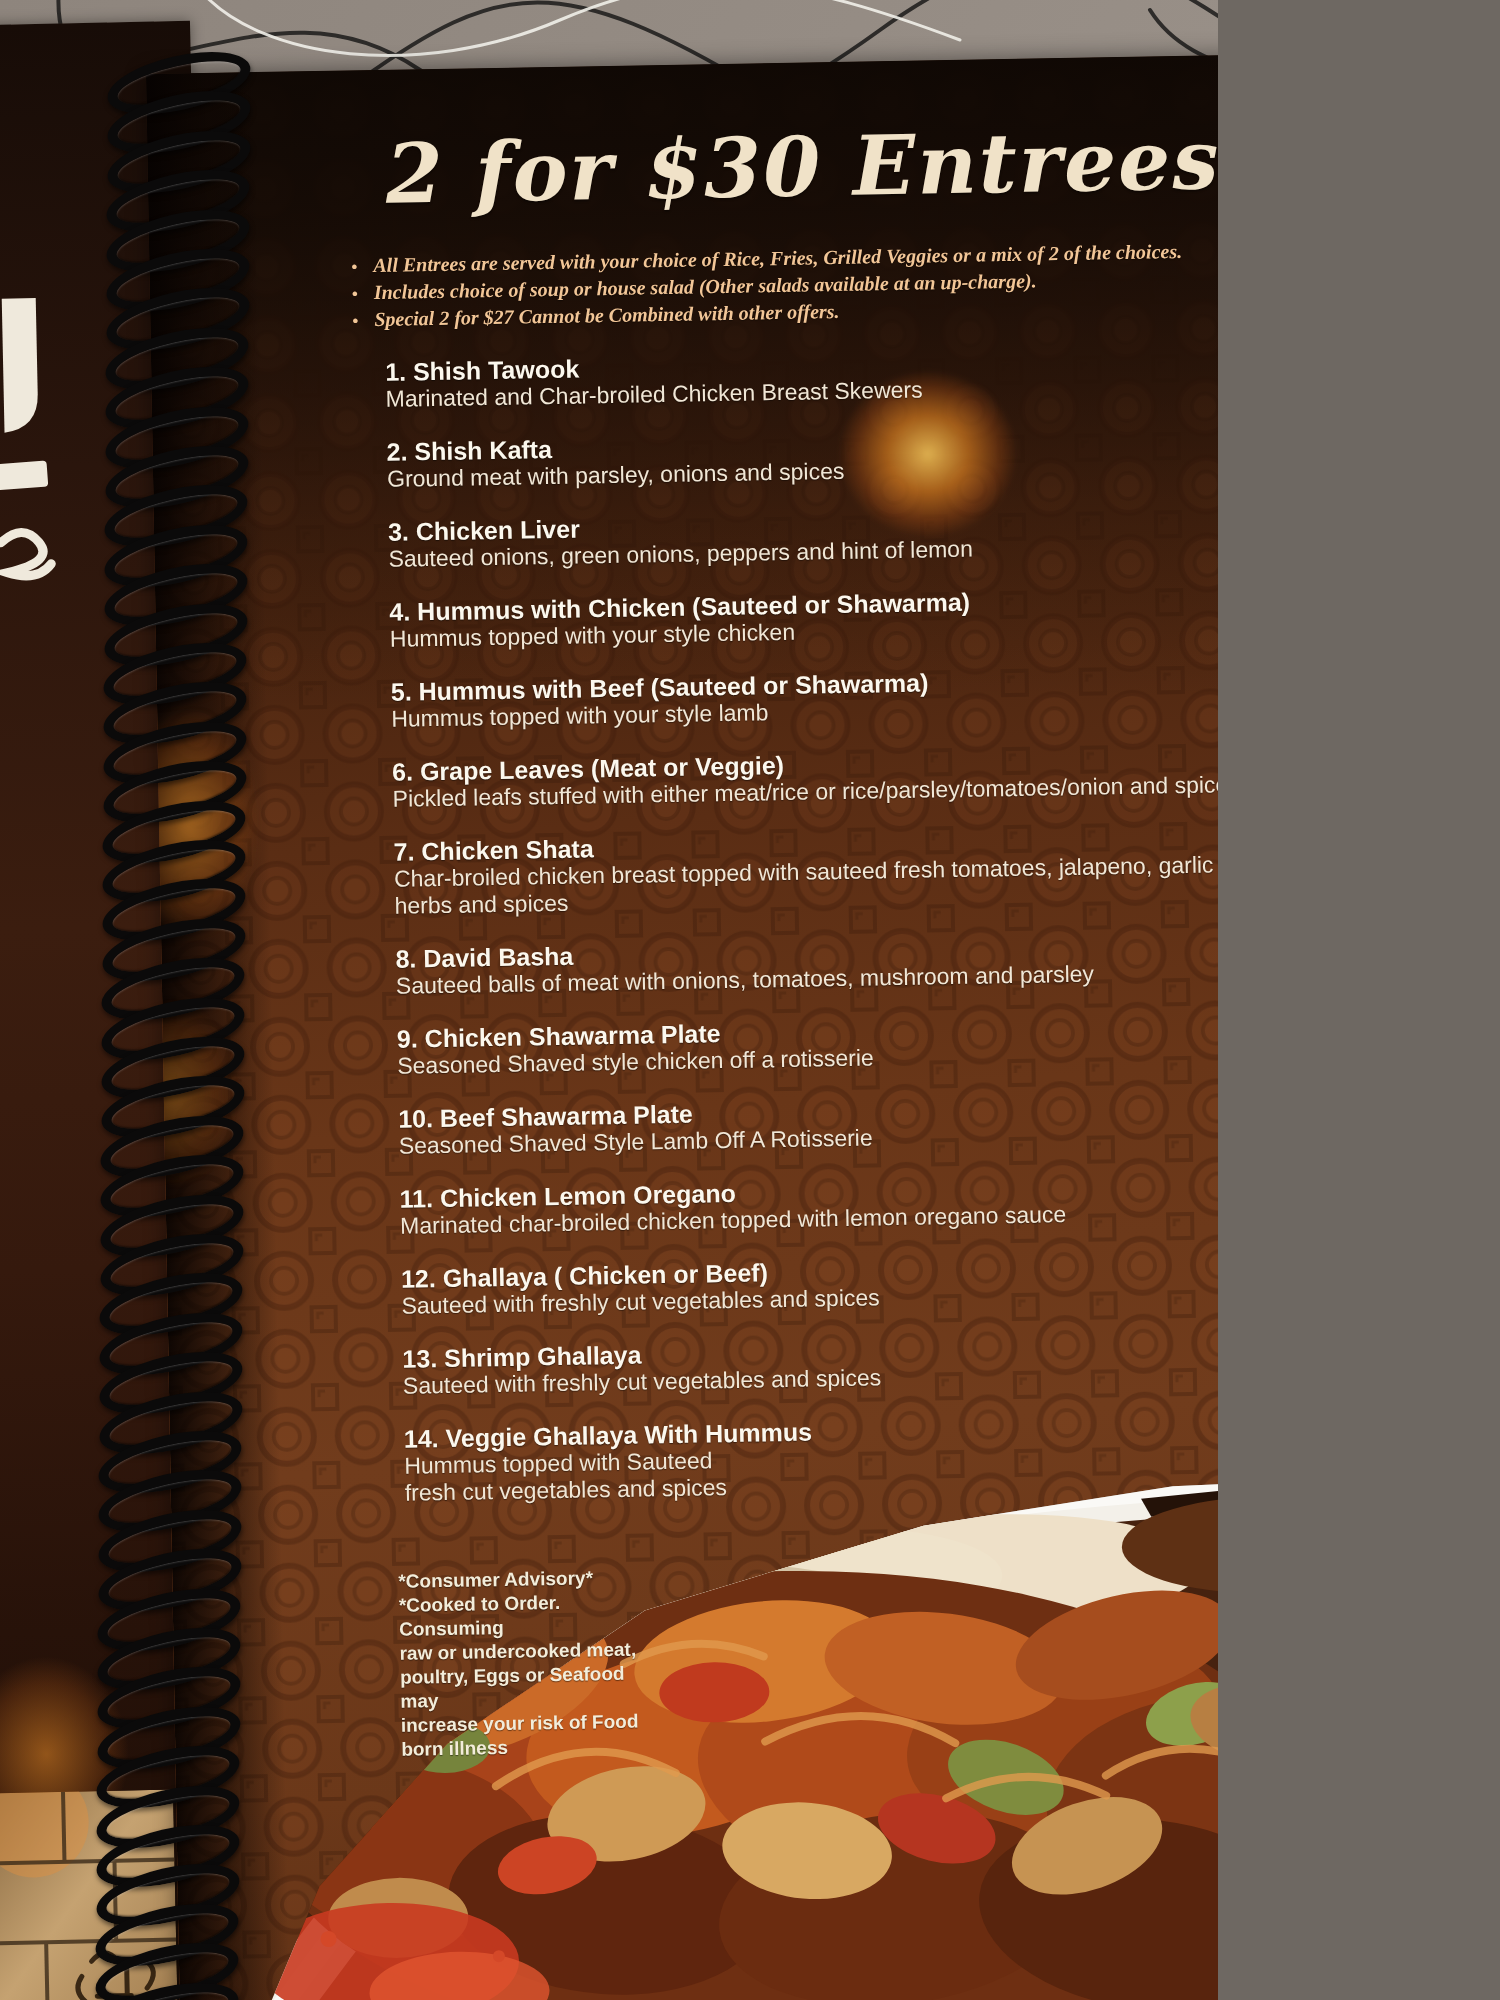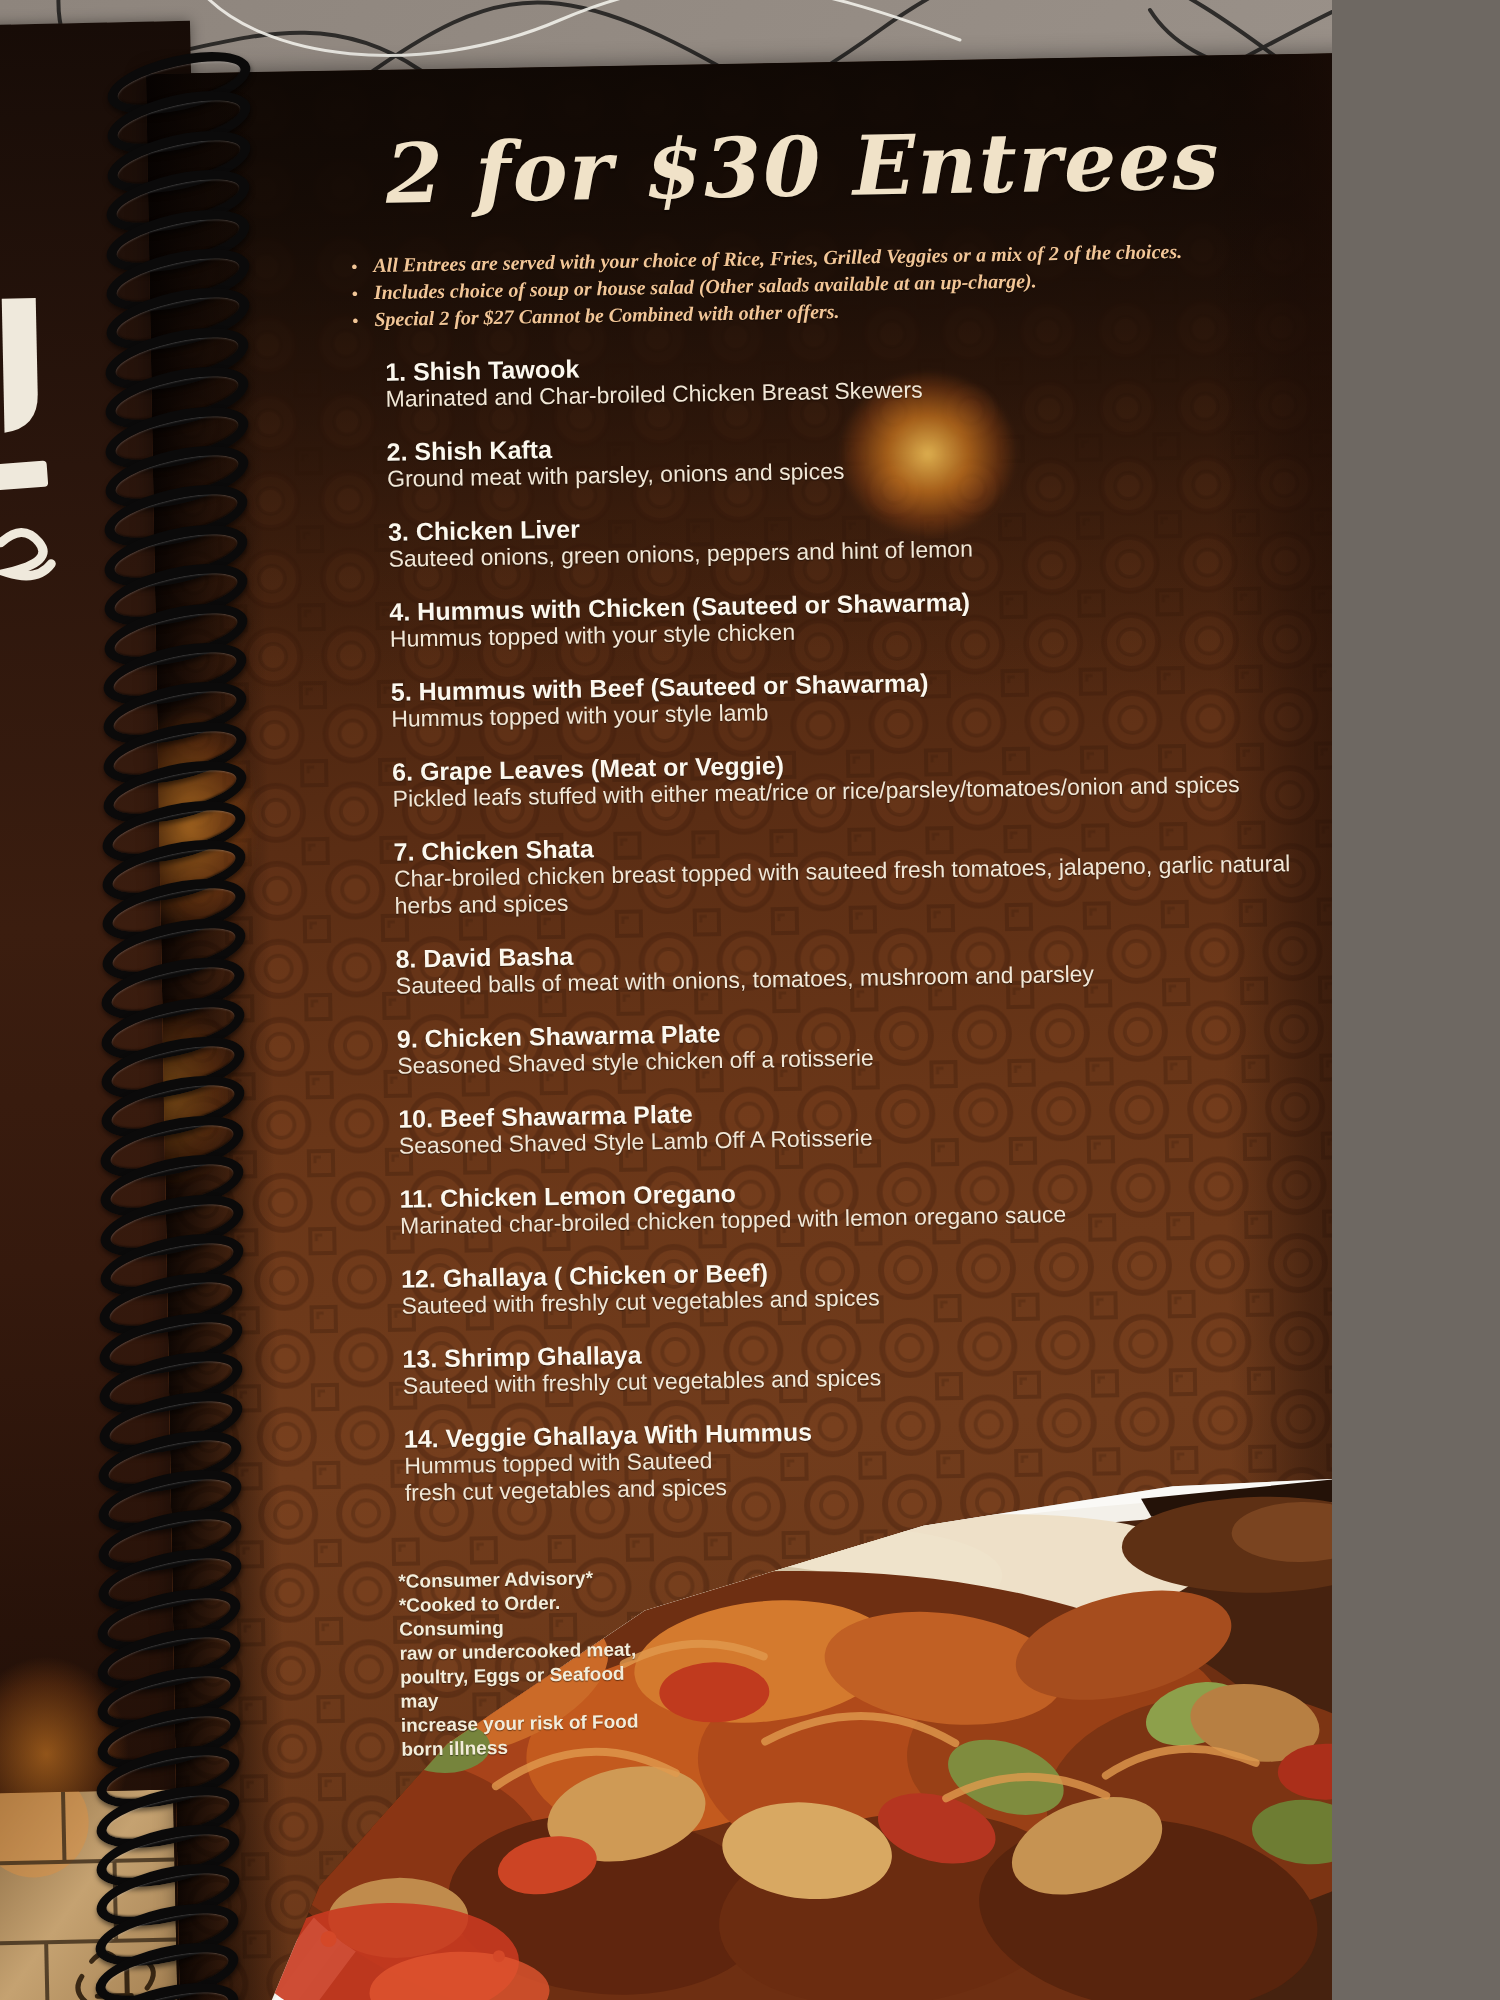--- a/index.html
+++ b/index.html
@@ -1,16 +1,16 @@
 <!DOCTYPE html>
 <html><head>
 <meta charset="utf-8">
 <style>
   html,body{margin:0;padding:0;background:#6e6862;}
-  .stage{position:relative;width:1332px;height:2000px;overflow:hidden;
+  .stage{position:relative;width:1218px;height:2000px;overflow:hidden;
          font-family:"Liberation Sans",sans-serif;background:#948b83;}
   .stage svg.table{position:absolute;left:0;top:0;}
 
   
   .left-page{position:absolute;left:-60px;top:26px;width:250px;height:2010px;
      transform:rotate(-1.2deg);transform-origin:0 0;overflow:hidden;
      background:linear-gradient(180deg,#170c07 0%,#2a150c 22%,#3b1d0f 45%,#35190d 62%,#271209 80%,#1b0d06 100%);
      box-shadow:0 0 14px rgba(0,0,0,.4);}
   .left-page .frag{position:absolute;left:46px;top:266px;}
   .left-page .stone{position:absolute;left:16px;top:1768px;}

